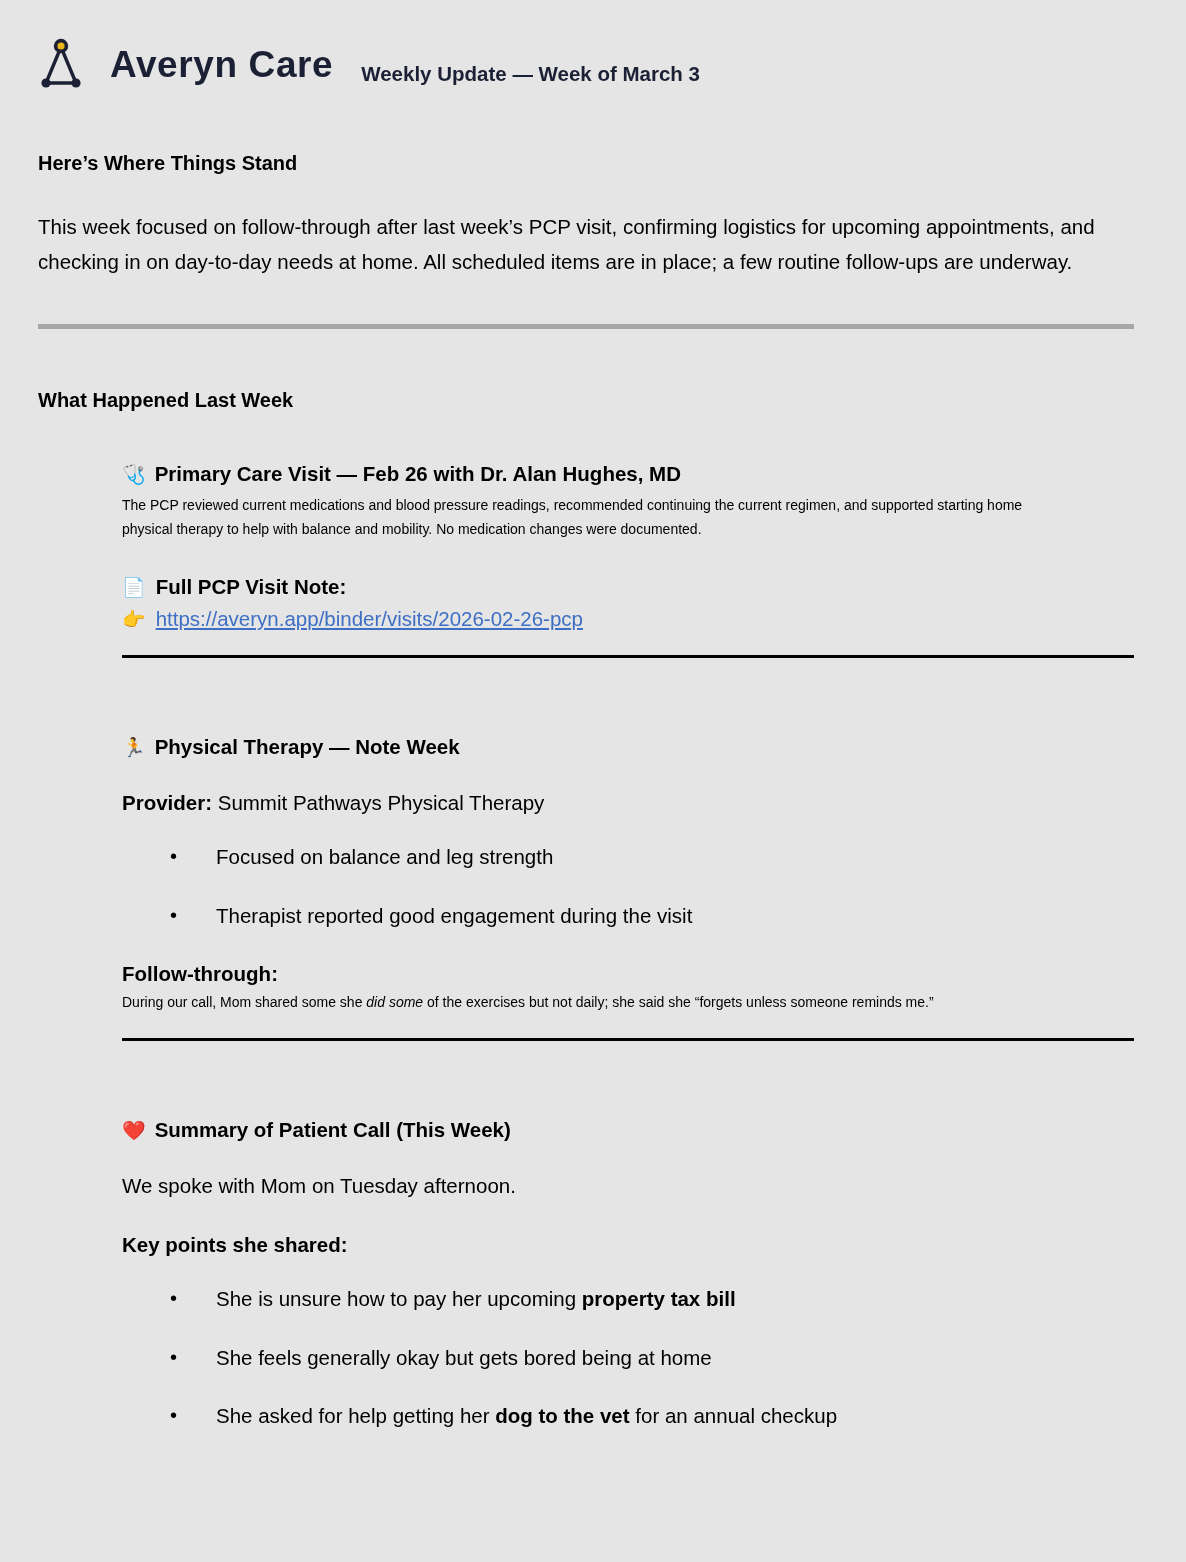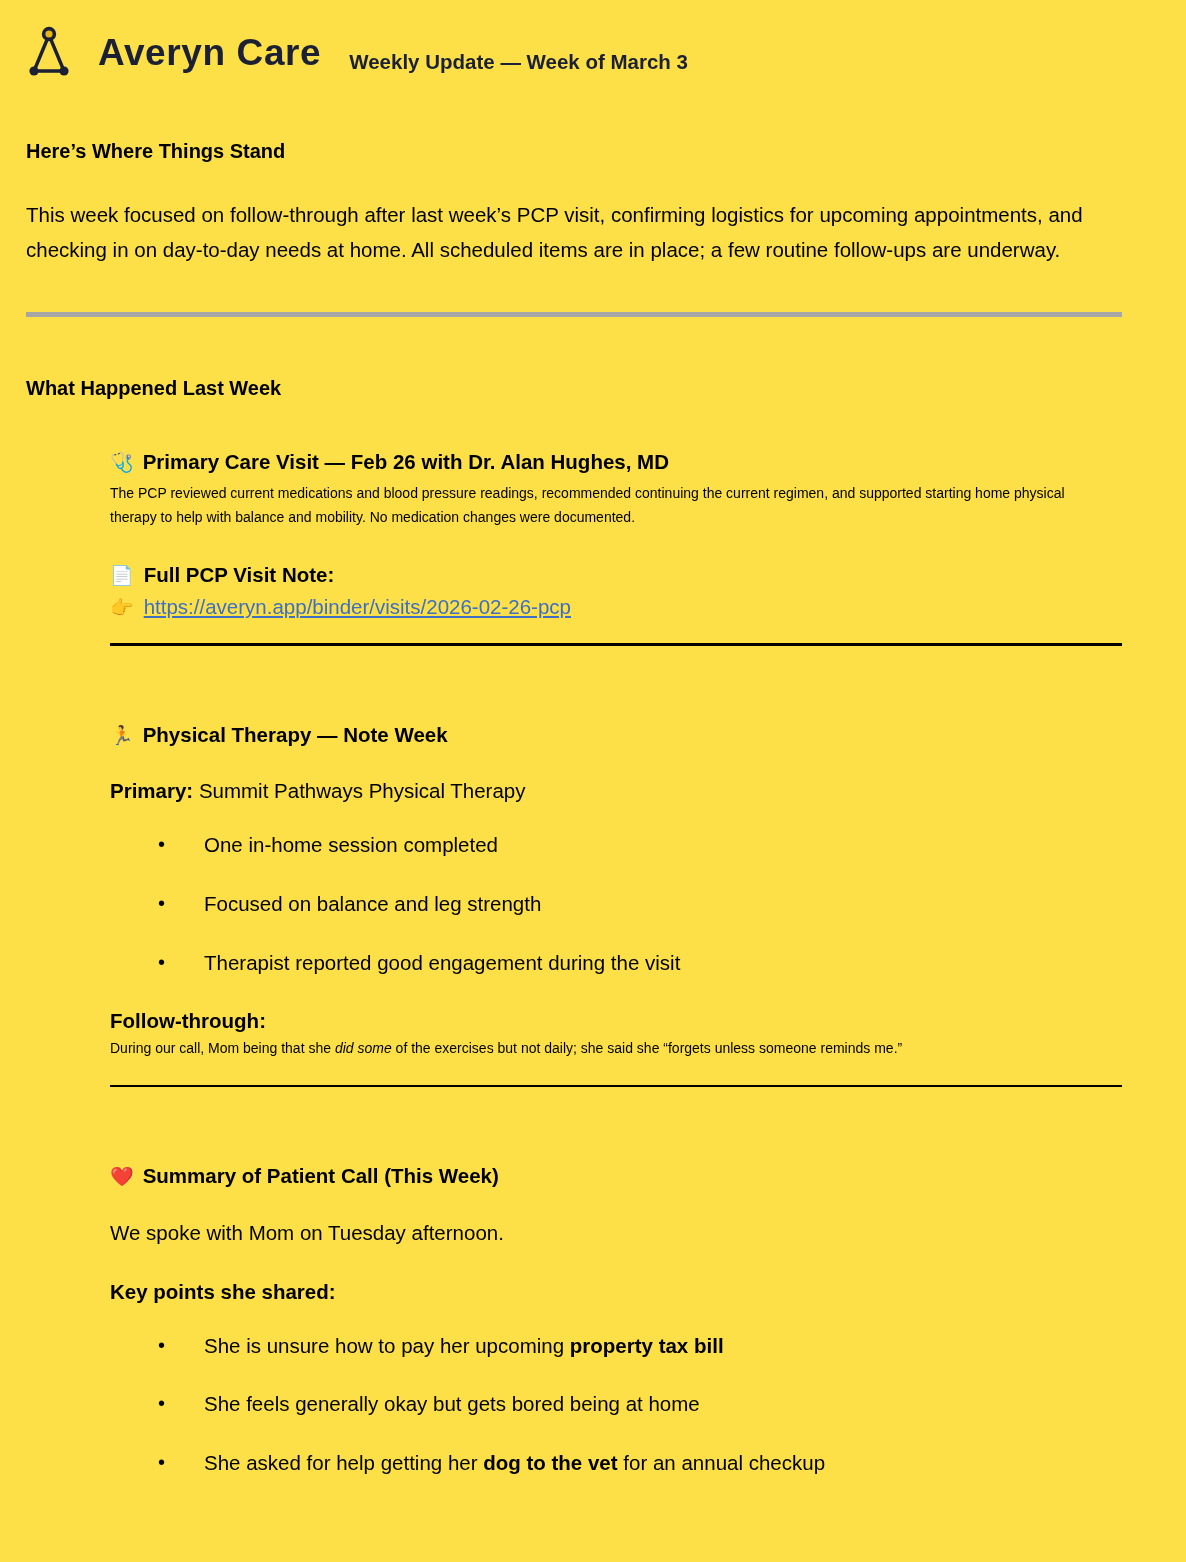--- a/index.html
+++ b/index.html
@@ -11,23 +11,23 @@
     width: 1186px;
     height: 1562px;
     font-family: "Liberation Sans", sans-serif;
     color: #000000;
     overflow: hidden;
   }
   .page {
     position: relative;
     width: 1186px;
     height: 1562px;
-    padding: 0;
+    padding: 12px;
     box-sizing: border-box;
-    background: #fde047;
+    background: #e5e5e5;
   }
 
   
   .masthead {
     display: flex;
     align-items: center;
     padding: 24px 0 0 26px;
     gap: 0;
   }
   .brand-logo {
@@ -227,33 +227,32 @@
     <div class="rule-thin"></div>
 
     <div class="spacer-lg"></div>
     <div class="indent">
       <h3 class="sub-head">
         <span class="emoji">🏃</span>
         <span>Physical Therapy — Note Week</span>
       </h3>
 
       <p class="label-line">
-        <b>Primary:</b><span>&nbsp;</span><span>Summit Pathways Physical Therapy</span>
+        <b>Provider:</b><span>&nbsp;</span><span>Summit Pathways Physical Therapy</span>
       </p>
 
       <ul class="bullets">
-        <li>One in-home session completed</li>
         <li>Focused on balance and leg strength</li>
         <li>Therapist reported good engagement during the visit</li>
       </ul>
 
       <p class="label-line">
         <b>Follow-through:</b>
       </p>
-      <p class="sub-para tight"><span>During our call, Mom being that she </span><em>did some</em><span> of the exercises but not daily; she said she “forgets unless someone reminds me.”</span></p>
+      <p class="sub-para tight"><span>During our call, Mom shared some she </span><em>did some</em><span> of the exercises but not daily; she said she “forgets unless someone reminds me.”</span></p>
     </div>
     <div class="spacer-sm"></div>
     <div class="rule-thin"></div>
 
     <div class="spacer-lg"></div>
     <div class="indent">
       <h3 class="sub-head">
         <span class="emoji">❤️</span>
         <span>Summary of Patient Call (This Week)</span>
       </h3>

